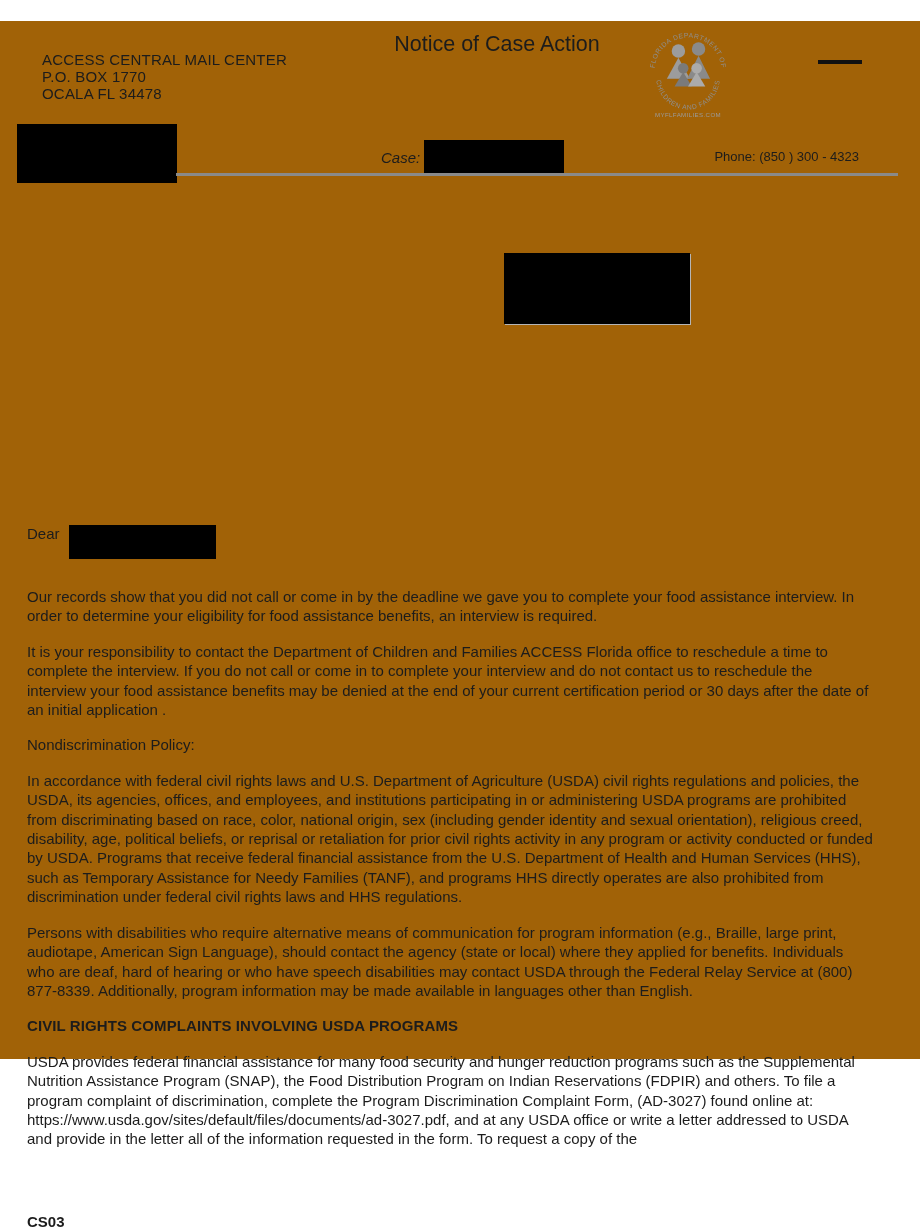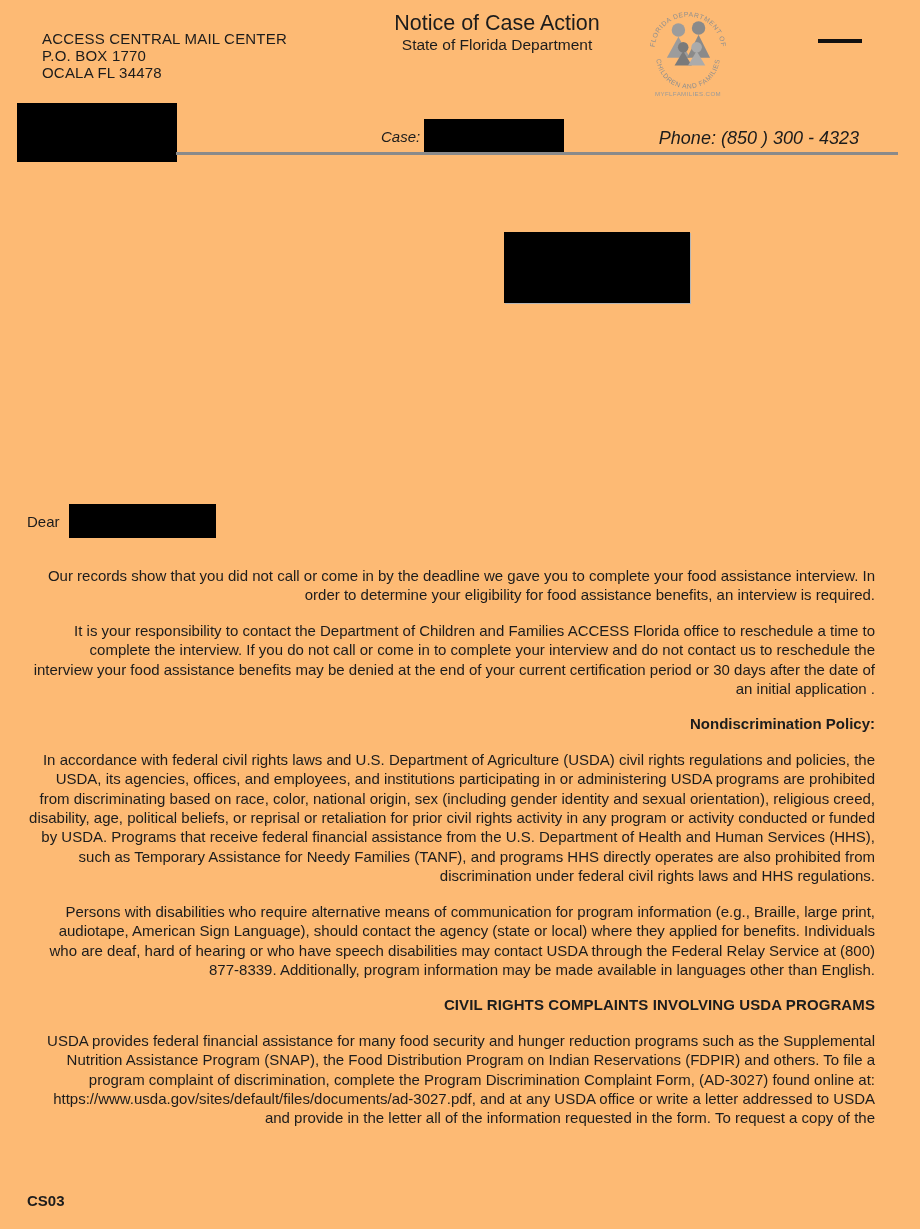--- a/index.html
+++ b/index.html
@@ -3,21 +3,21 @@
 <meta charset="utf-8">
 <style>
   html, body { margin: 0; padding: 0; }
   body {
     width: 920px; height: 1229px;
     background: #ffffff;
     font-family: "Liberation Sans", sans-serif;
     color: #1c1c1c;
     overflow: hidden;
   }
-  .page { position: relative; width: 920px; height: 1229px; background: #fdba74; }
+  .page { position: relative; width: 920px; height: 1038px; background: #a16207; margin-top: 21px; }
 
   
   .sender {
     position: absolute; left: 42px; top: 30px;
     font-size: 15px; line-height: 17px; letter-spacing: 0.2px;
   }
   .title-block {
     position: absolute; left: 327px; top: 11px; width: 340px;
     text-align: center;
   }
@@ -25,56 +25,55 @@
   .subtitle { font-size: 15.5px; line-height: 18px; }
   .logo { position: absolute; left: 640px; top: 6px; width: 96px; height: 96px; }
   .dash { position: absolute; left: 818px; top: 39px; width: 44px; height: 4px; background: #111; }
 
   .redact { background: #000; position: absolute; }
   .redact-recipient { left: 17px; top: 103px; width: 160px; height: 59px; }
   .redact-case { left: 424px; top: 119px; width: 140px; height: 36px; }
   .redact-center { left: 504px; top: 232px; width: 186px; height: 71px; box-shadow: 1px 1px 0 #b5b5b5; }
 
   .case-label { position: absolute; left: 381px; top: 128px; font-size: 15px; font-style: italic; }
-  .phone { position: absolute; right: 61px; top: 128px; font-size: 18px; font-style: italic; }
+  .phone { position: absolute; right: 61px; top: 128px; font-size: 13px; }
   .rule { position: absolute; left: 176px; top: 152px; width: 722px; height: 3px; background: #8a8a8a; }
 
   
   .dear-row {
     position: absolute; left: 27px; top: 504px;
-    display: flex; align-items: center; gap: 9px; font-size: 15px;
+    display: flex; align-items: flex-start; gap: 9px; font-size: 15px;
   }
   .redact-dear { position: static; width: 147px; height: 34px; background: #000; }
 
   .letter-body {
     position: absolute; left: 27px; top: 566px; width: 848px;
     font-size: 15px; line-height: 19.4px;
   }
-  .letter-body p { margin: 0 0 16px 0; text-align: right; }
-  .para-heading { font-weight: bold; margin: 0; }
+  .letter-body p { margin: 0 0 16px 0; }
+  .para-heading { font-weight: normal; margin: 0; }
   .section-heading { font-weight: bold; margin: 4px 0 20px 0; letter-spacing: 0.1px; }
   .no-gap { margin-bottom: 0; }
   .link { color: #1c1c1c; cursor: pointer; }
 
   .form-code { position: absolute; left: 27px; top: 1192px; font-size: 15px; font-weight: bold; }
 </style>
 </head>
 <body>
 
 <div class="page">
 
   <div class="sender">
     <div>ACCESS CENTRAL MAIL CENTER</div>
     <div>P.O. BOX 1770</div>
     <div>OCALA FL 34478</div>
   </div>
 
   <div class="title-block">
     <div class="title">Notice of Case Action</div>
-    <div class="subtitle">State of Florida Department</div>
   </div>
 
   <svg class="logo" viewBox="0 0 100 100" xmlns="http://www.w3.org/2000/svg" aria-hidden="true">
     <defs>
       <path id="arcTop" d="M 15 46 A 35 35 0 0 1 85 46"></path>
       <path id="arcBottom" d="M 17 53 A 33 33 0 0 0 83 53"></path>
     </defs>
     <text font-size="7" fill="#8f8f8f" letter-spacing="0.6">
       <textPath href="#arcTop" startOffset="50%" text-anchor="middle">FLORIDA DEPARTMENT OF</textPath>
     </text>

